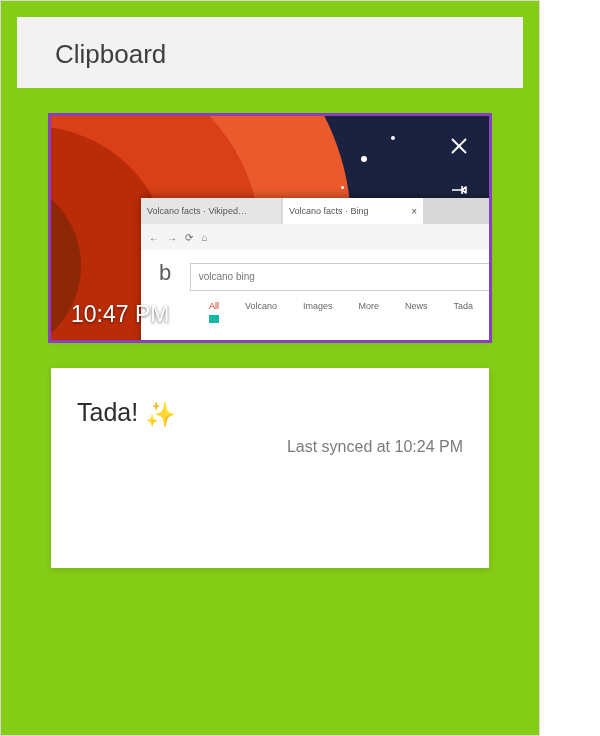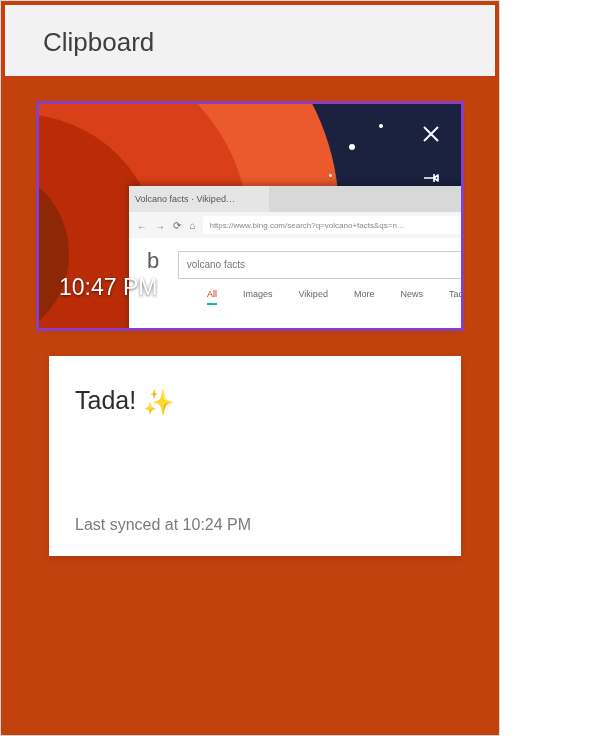--- a/index.html
+++ b/index.html
@@ -4,25 +4,25 @@
 <style>
   * { box-sizing: border-box; margin: 0; padding: 0; }
   html, body { width: 600px; height: 736px; overflow: hidden; }
   body {
     font-family: "Segoe UI", -apple-system, sans-serif;
     background: #ffffff;
     color: #333;
     position: relative;
   }
   .panel {
-    width: 500px;
+    width: 540px;
     height: 736px;
     border: 1px solid #d7d7d7;
-    background: #c2410c;
-    padding: 4px;
+    background: #84cc16;
+    padding: 16px;
     position: relative;
     overflow: hidden;
   }
   .header {
     display: flex;
     justify-content: space-between;
     align-items: center;
     padding: 22px 38px 18px 38px;
     font-size: 26px;
     color: #3e3e3e;
@@ -101,26 +101,26 @@
     font-size:10px;
     color:#666;
   }
   .addr .url { flex:1; background:#fff; height:18px; border-radius:2px; font-size:8px; color:#888; display:flex; align-items:center; padding:0 6px; overflow:hidden; white-space:nowrap; }
   .bing-area { padding:10px 18px; }
   .bing-logo { font-size:22px; color:#5b5b5b; font-weight:300; display:inline-block; }
   .bing-search { display:inline-flex; width:330px; height:28px; border:1px solid #ccc; margin-left:14px; align-items:center; padding:0 8px; justify-content:space-between; }
   .bing-search span { font-size:10px; color:#777; }
   .bing-search .mag { color:#0a84c7; font-size:14px; }
   .bing-nav { margin-top:10px; display:flex; gap:26px; font-size:9px; color:#666; padding-left:50px; }
-  .bing-nav span:first-child { color:#ce2f13; border-bottom:2px solid #14b8a6; padding-bottom:4px;margin-left:10px; }
+  .bing-nav span:first-child { color:#ce2f13; border-bottom:8px solid #14b8a6; padding-bottom:4px; }
 
   .timestamp {
     position: absolute;
     left: 20px;
-    bottom: 27px;
+    bottom: 12px;
     color: #ffffff;
     font-size: 23px;
     text-shadow: 0 1px 3px rgba(0,0,0,0.6);
   }
   .overlay-btn {
     position: absolute;
     right: 14px;
     width: 32px;
     height: 32px;
     display: flex;
@@ -129,22 +129,21 @@
     cursor: pointer;
   }
   .close-btn { top: 14px; }
   .pin-btn { top: 58px; }
   .overlay-btn svg { stroke:#fff; fill:none; }
 
   .text-item {
     padding: 30px 26px 22px 26px;
     min-height: 200px;
     display: flex;
-    flex-direction: column;
-    margin-left: 10px;
+    flex-direction: row;
   }
   .item-text {
     font-size: 25px;
     color: #2d2d2d;
     flex: 1;
   }
   .sparkle, .grin { font-size: 25px; vertical-align:-2px; }
   .sync-line {
     font-size: 16px;
     color: #7b7b7b;
@@ -174,38 +173,41 @@
         <div class="bg-circle c4"></div>
         <div class="dot d1"></div>
         <div class="dot d2"></div>
         <div class="dot d3"></div>
 
         <div class="browser">
           <div class="browser-tabs">
             <div class="tab inactive">
                 <span>Volcano facts · Vikiped…</span>
               </div>
+            <div class="tab">
+                <span>Volcano facts · Bing</span>
+                <span class="tab-x">×</span>
+              </div>
           </div>
           <div class="addr">
             <span>←</span>
             <span>→</span>
             <span>⟳</span>
             <span>⌂</span>
-            <div class="url">https://www.bing.com/search?q=volcano+facts&amp;qs=n…</div>
           </div>
           <div class="bing-area">
             <span class="bing-logo">b</span>
             <div class="bing-search">
-              <span>volcano facts</span>
+              <span>volcano bing</span>
               <span class="mag">🔍</span>
             </div>
             <div class="bing-nav">
               <span>All</span>
+              <span>Volcano</span>
               <span>Images</span>
-              <span>Vikiped</span>
               <span>More</span>
               <span>News</span>
               <span>Tada</span>
             </div>
           </div>
         </div>
 
         <div class="timestamp">10:47 PM</div>
 
         <div class="overlay-btn close-btn">

